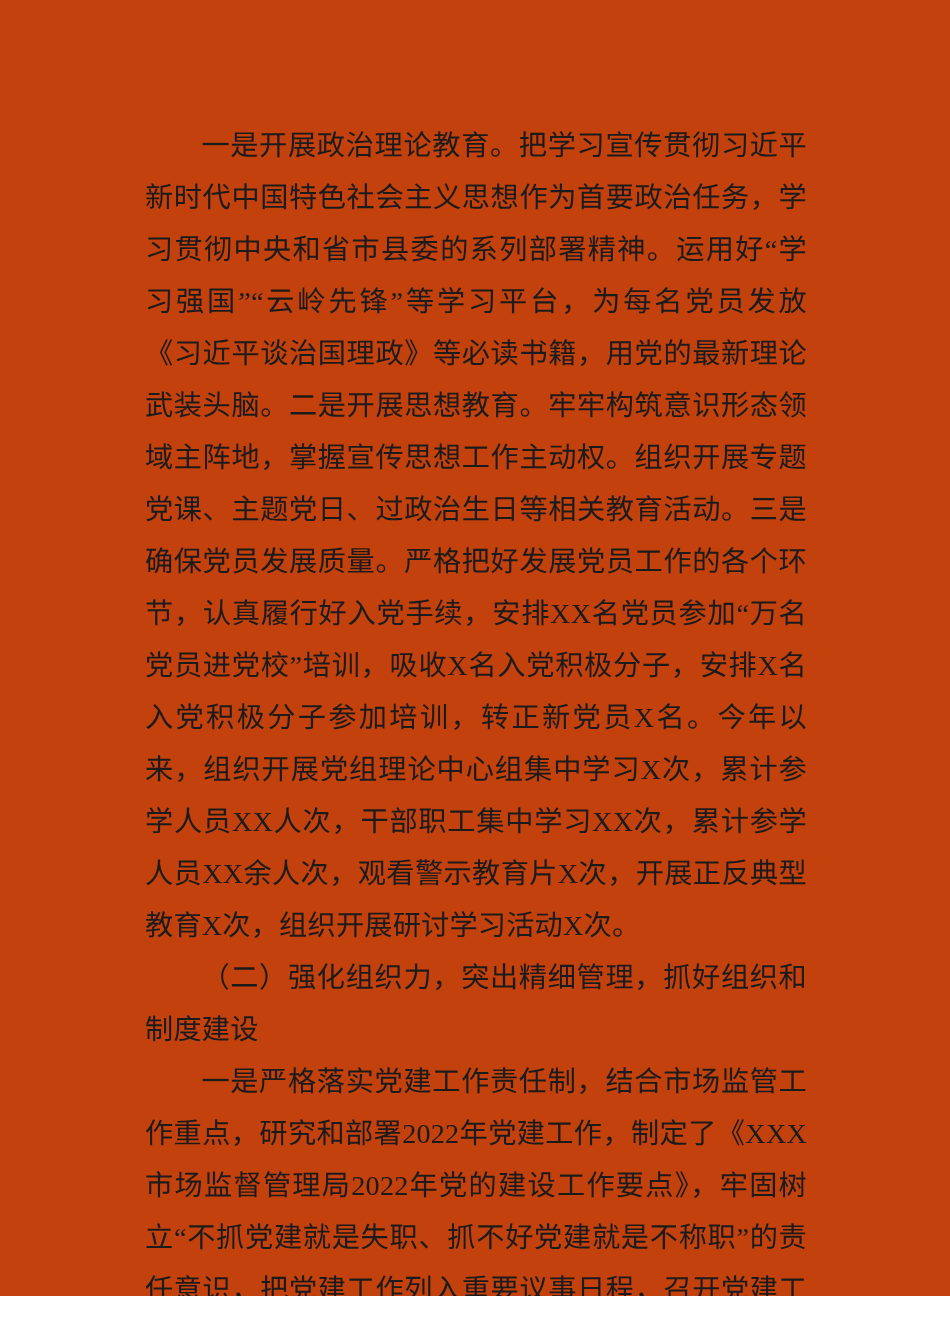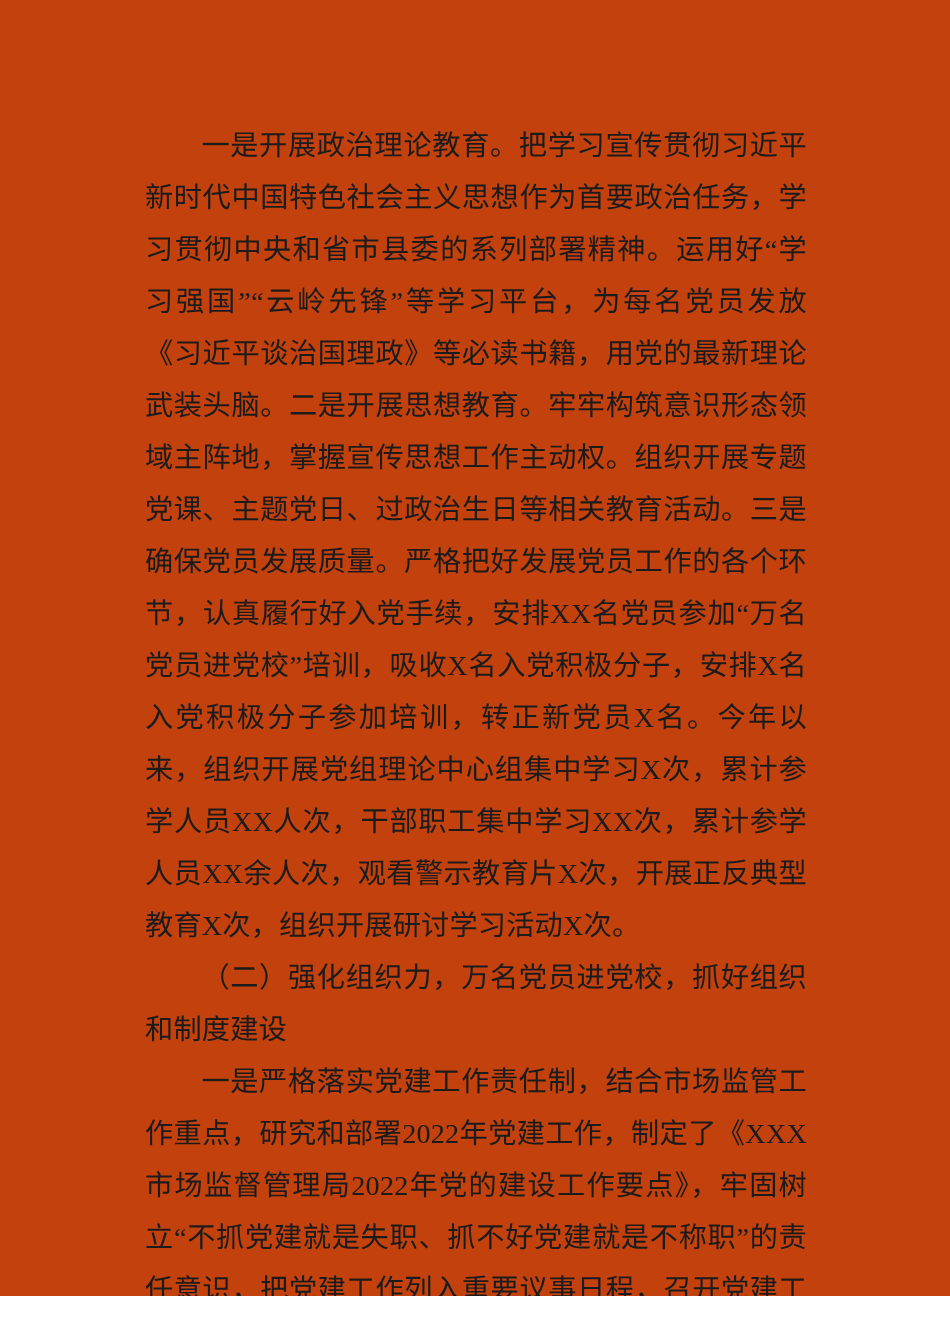--- a/index.html
+++ b/index.html
@@ -49,19 +49,19 @@
 </style>
 </head>
 <body>
 
 <div class="page">
 
   <div class="text-column">
 
     <p class="para indent">一是开展政治理论教育。把学习宣传贯彻习近平新时代中国特色社会主义思想作为首要政治任务，学习贯彻中央和省市县委的系列部署精神。运用好“学习强国”“云岭先锋”等学习平台，为每名党员发放《习近平谈治国理政》等必读书籍，用党的最新理论武装头脑。二是开展思想教育。牢牢构筑意识形态领域主阵地，掌握宣传思想工作主动权。组织开展专题党课、主题党日、过政治生日等相关教育活动。三是确保党员发展质量。严格把好发展党员工作的各个环节，认真履行好入党手续，安排XX名党员参加“万名党员进党校”培训，吸收X名入党积极分子，安排X名入党积极分子参加培训，转正新党员X名。今年以来，组织开展党组理论中心组集中学习X次，累计参学人员XX人次，干部职工集中学习XX次，累计参学人员XX余人次，观看警示教育片X次，开展正反典型教育X次，组织开展研讨学习活动X次。</p>
 
-    <p class="para indent">（二）强化组织力，万名党员进党校，抓好组织和制度建设</p>
+    <p class="para indent">（二）强化组织力，突出精细管理，抓好组织和制度建设</p>
 
     <p class="para indent">一是严格落实党建工作责任制，结合市场监管工作重点，研究和部署2022年党建工作，制定了《XXX市场监督管理局2022年党的建设工作要点》，牢固树立“不抓党建就是失职、抓不好党建就是不称职”的责任意识，把党建工作列入重要议事日程，召开党建工作专题研究部署会议4</p>
 
   </div>
 
 </div>
 
 </body></html>

